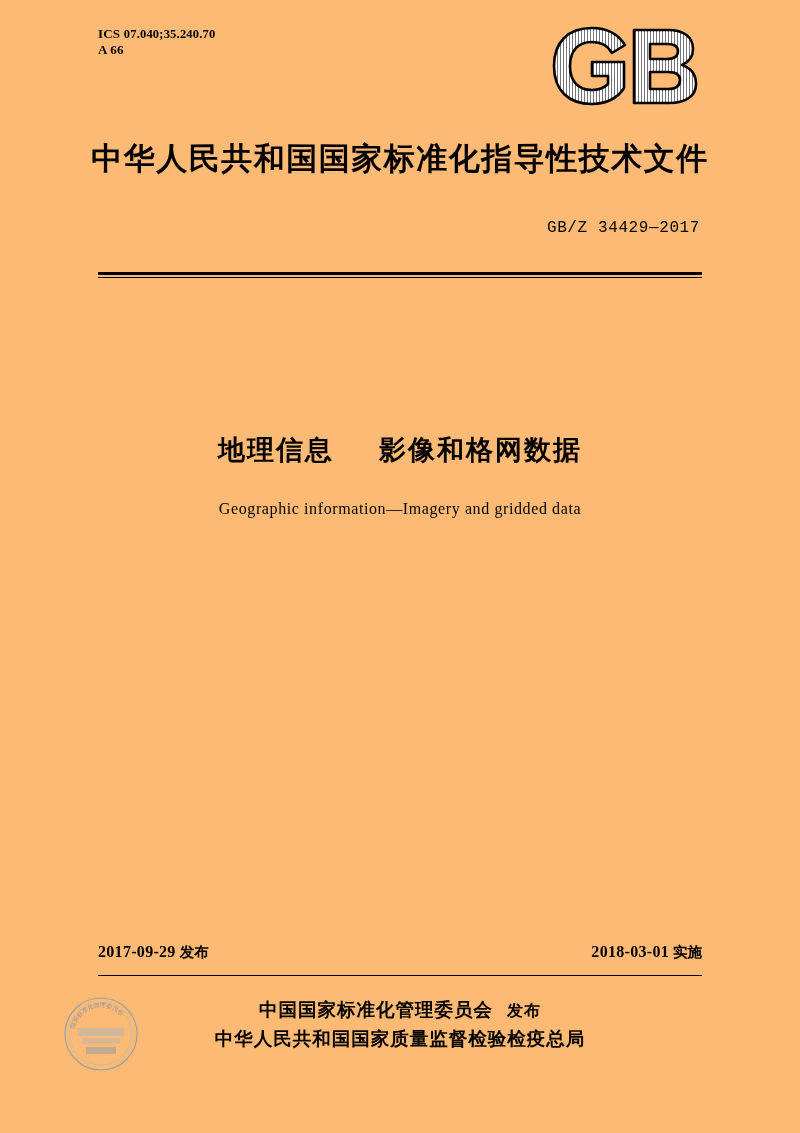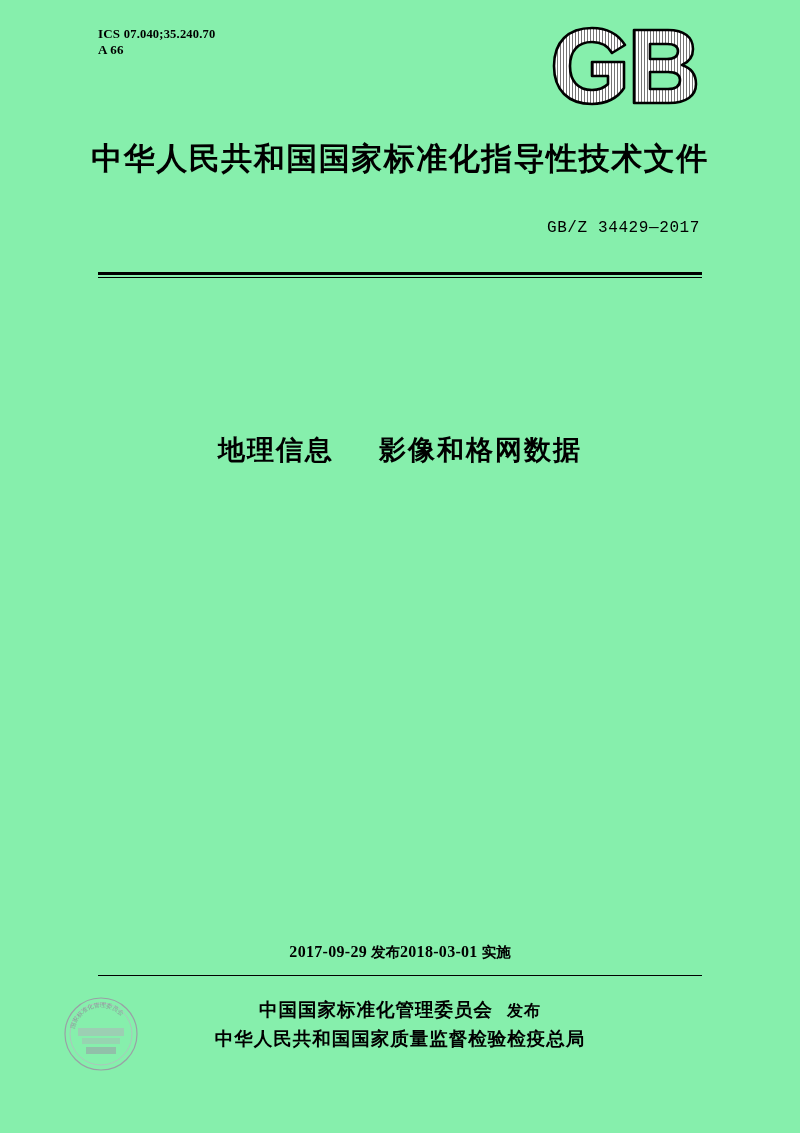--- a/index.html
+++ b/index.html
@@ -14,21 +14,21 @@
     font-family: "Liberation Serif", serif;
     color: #000000;
     overflow: hidden;
   }
 
   .page {
     position: absolute;
     left: 0; top: 0;
     width: 800px;
     height: 1133px;
-    background: #86efac;
+    background: #fdba74;
   }
 
   
   .ics-block {
     position: absolute;
     left: 98px;
     top: 26px;
     font-family: "Liberation Serif", serif;
     font-weight: bold;
     font-size: 13px;
@@ -120,21 +120,21 @@
   
   .date-row {
     position: absolute;
     left: 98px;
     width: 604px;
     top: 943px;
     font-family: "DejaVu Sans", sans-serif;
     font-size: 15px;
     font-weight: bold;
     display: flex;
-    justify-content: center;
+    justify-content: space-between;
   }
   .date-row .date-text { white-space: nowrap; }
   .date-row .date-text .num {
     font-family: "Liberation Serif", serif;
     font-weight: bold;
     font-size: 16px;
     letter-spacing: 0.3px;
   }
   .date-row .date-text .cn {
     font-family: "DejaVu Sans", sans-serif;
@@ -229,20 +229,21 @@
   <div class="std-number">GB/Z 34429—2017</div>
 
   <div class="rule rule-top"></div>
   <div class="rule rule-bottom"></div>
 
   <div class="doc-title-cn">
     <span>地理信息</span>
     <span class="gap"></span>
     <span>影像和格网数据</span>
   </div>
+  <div class="doc-title-en">Geographic information—Imagery and gridded data</div>
 
   <div class="rule rule-foot"></div>
 
   <div class="date-row">
     <span class="date-text">
       <span class="num">2017-09-29</span><span class="cn">发布</span>
     </span>
     <span class="date-text">
       <span class="num">2018-03-01</span><span class="cn">实施</span>
     </span>

